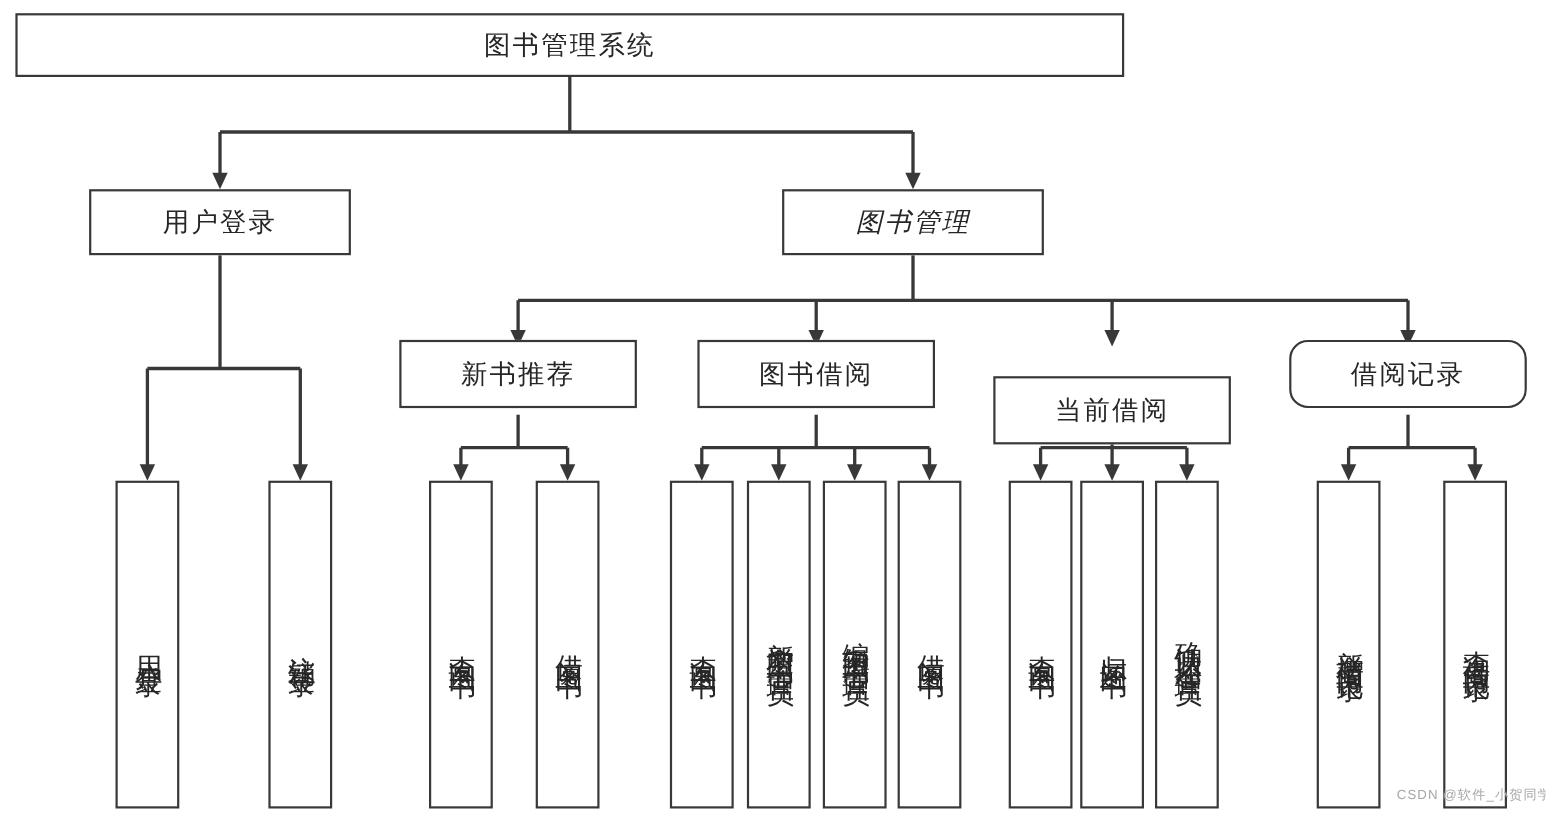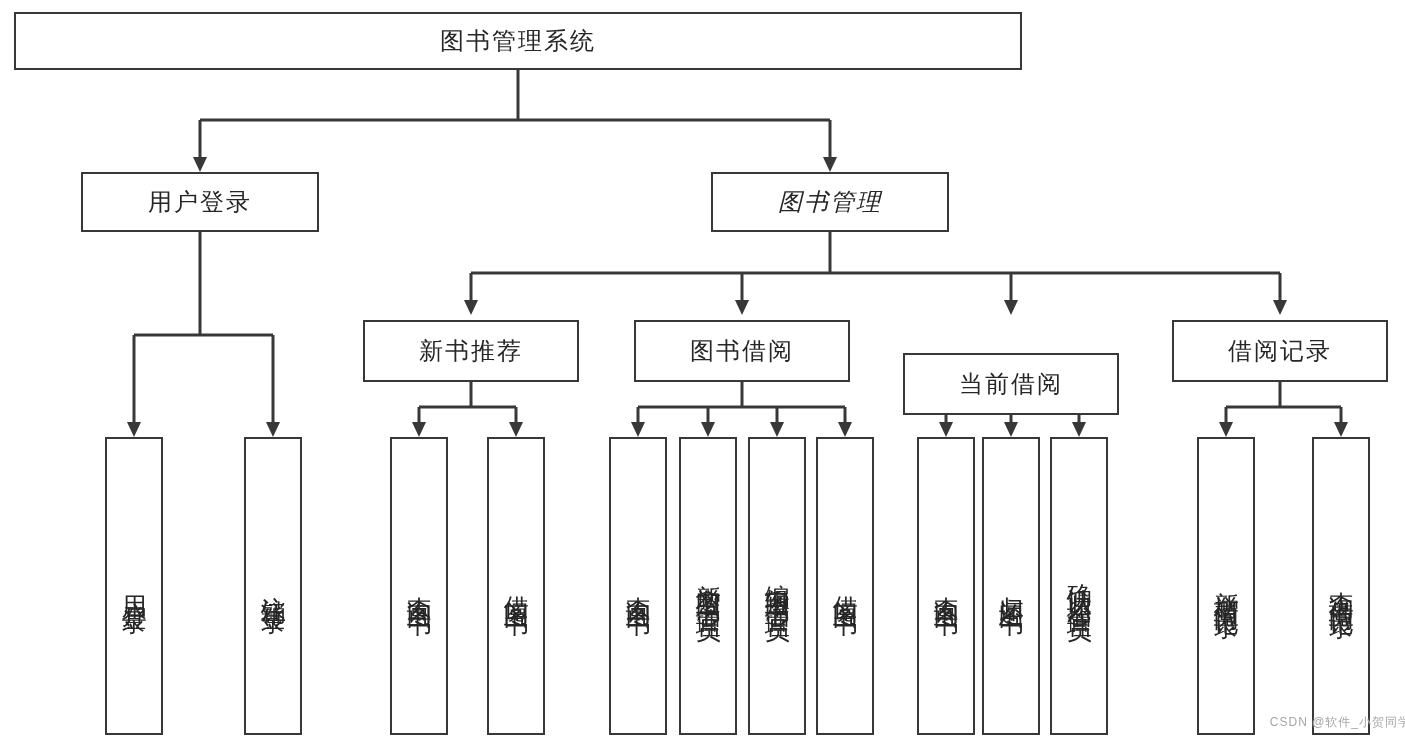--- a/index.html
+++ b/index.html
@@ -18,21 +18,21 @@
     position:absolute;
     background:#ffffff;
     border:2.5px solid #383838;
     box-sizing:border-box;
     display:flex; align-items:center; justify-content:center;
     color:#262626;
   }
   .h-node { font-size:24px; letter-spacing:2px; white-space:nowrap; }
   .root  { left:14px;  top:12px;  width:1008px; height:58px; }
   .l2    { top:172px;  height:60px; width:238px; }
-  .l3    { top:320px;  height:62px; width:216px;align-items:center; }
+  .l3    { top:309px;  height:62px; width:216px;align-items:center; }
   .leaf  { top:437px;  height:298px; width:58px; }
   .leaf span {
     writing-mode:vertical-rl;
     text-orientation:mixed;
     font-size:25px;
     letter-spacing:5px;
     line-height:1.1;
   }
   .watermark {
     position:absolute;
@@ -124,21 +124,21 @@
 
   <div class="node l3 h-node" style="left:363px;">
     <span>新书推荐</span>
   </div>
   <div class="node l3 h-node" style="left:634px;font-family:Liberation Mono, monospace;">
     <span>图书借阅</span>
   </div>
   <div class="node l3 h-node" style="left:903px;margin-top:33px;">
     <span>当前借阅</span>
   </div>
-  <div class="node l3 h-node" style="left:1172px;">
+  <div class="node l3 h-node" style="left:1172px;border-radius:17px;">
     <span>借阅记录</span>
   </div>
 
   <div class="node leaf" style="left:105px;">
     <span>用户登录</span>
   </div>
   <div class="node leaf" style="left:244px;">
     <span>注销登录</span>
   </div>
 

